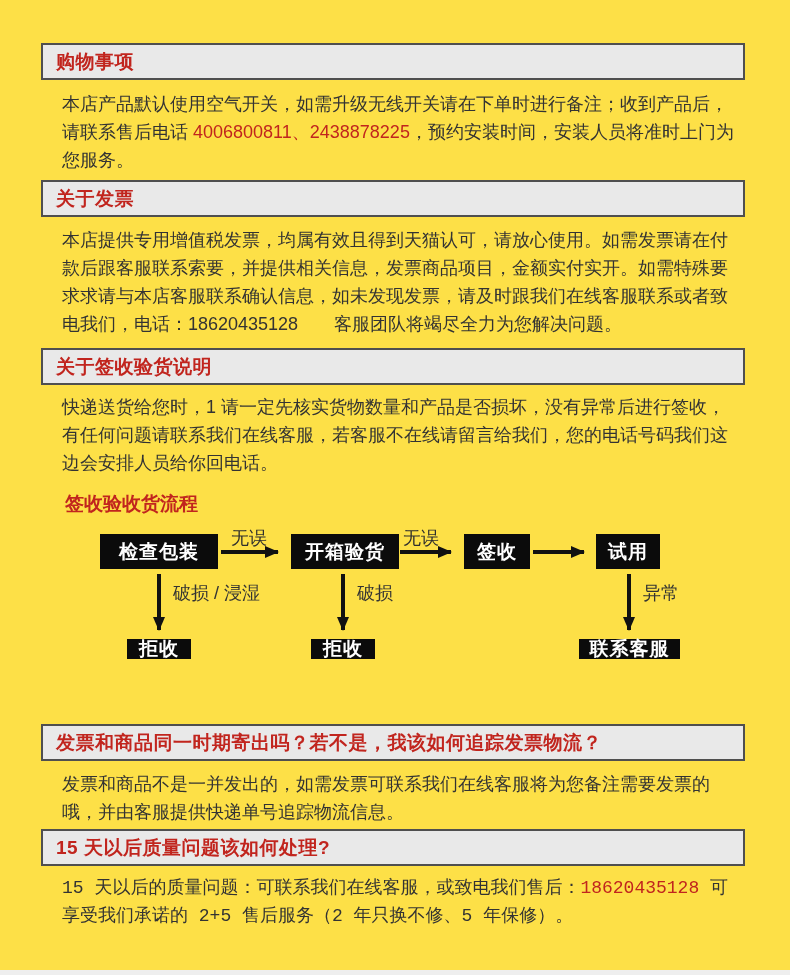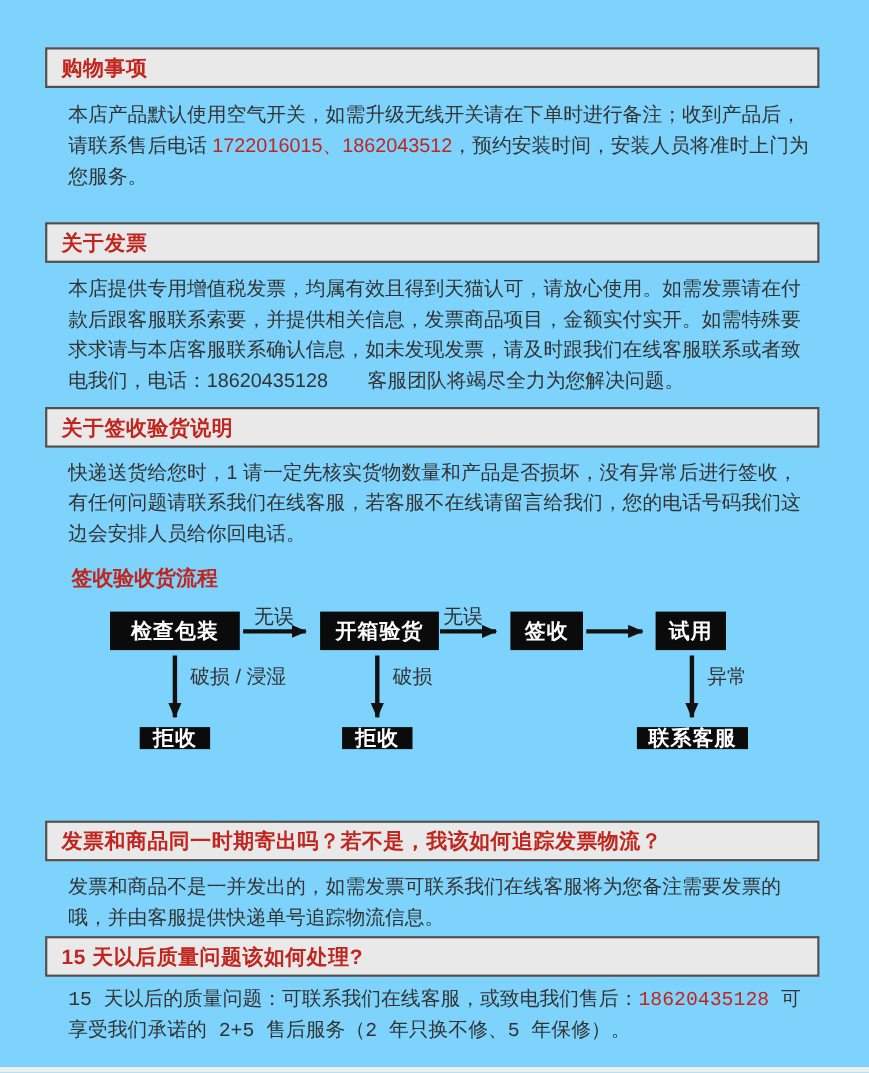--- a/index.html
+++ b/index.html
@@ -1,19 +1,19 @@
 <!DOCTYPE html>
 <html><head>
 <meta charset="utf-8">
 <style>
   html,body{margin:0;padding:0;}
   .page{
     position:relative;
     width:790px;height:975px;
-    background:#7dd3fc;
+    background:#fde047;
     font-family:"Liberation Sans","DejaVu Sans",sans-serif;
     overflow:hidden;
     box-sizing:border-box;
     padding-top:43px;
   }
   .section-box{
     margin:0 45px 0 41px;
     height:37px;
     border:2px solid #4f4f4f;
     background:#e9e9e9;
@@ -30,21 +30,21 @@
   }
   .para{
     width:680px;
     margin:10px 45px 0 62px;
     font-size:18px;
     line-height:28px;
     color:#333333;
     word-break:break-all;
   }
   .red{color:#c1251e;}
-  .m-s2{margin-top:28px;font-family:Liberation Serif, serif;}
+  .m-s2{margin-top:6px;font-family:Liberation Serif, serif;}
   .m-p2{margin-top:9px;}
   .m-s3{margin-top:10px;}
   .m-p3{margin-top:8px;}
   .flow-heading{
     margin:14px 45px 0 65px;
     color:#c1251e;
     font-weight:bold;
     font-size:19px;
   }
   .flow{
@@ -92,21 +92,21 @@
   }
 </style>
 </head>
 <body>
 
 <div class="page">
 
   <div class="section-box">
     <span class="section-title">购物事项</span>
   </div>
-  <p class="para"><span>本店产品默认使用空气开关，如需升级无线开关请在下单时进行备注；收到产品后，请联系售后电话 </span><span class="red">1722016015、1862043512</span><span>，预约安装时间，安装人员将准时上门为您服务。</span></p>
+  <p class="para"><span>本店产品默认使用空气开关，如需升级无线开关请在下单时进行备注；收到产品后，请联系售后电话 </span><span class="red">4006800811、2438878225</span><span>，预约安装时间，安装人员将准时上门为您服务。</span></p>
 
   <div class="section-box m-s2">
     <span class="section-title">关于发票</span>
   </div>
   <p class="para m-p2">本店提供专用增值税发票，均属有效且得到天猫认可，请放心使用。如需发票请在付款后跟客服联系索要，并提供相关信息，发票商品项目，金额实付实开。如需特殊要求求请与本店客服联系确认信息，如未发现发票，请及时跟我们在线客服联系或者致电我们，电话：18620435128　　客服团队将竭尽全力为您解决问题。</p>
 
   <div class="section-box m-s3">
     <span class="section-title">关于签收验货说明</span>
   </div>
   <p class="para m-p3">快递送货给您时，1 请一定先核实货物数量和产品是否损坏，没有异常后进行签收，有任何问题请联系我们在线客服，若客服不在线请留言给我们，您的电话号码我们这边会安排人员给你回电话。</p>

